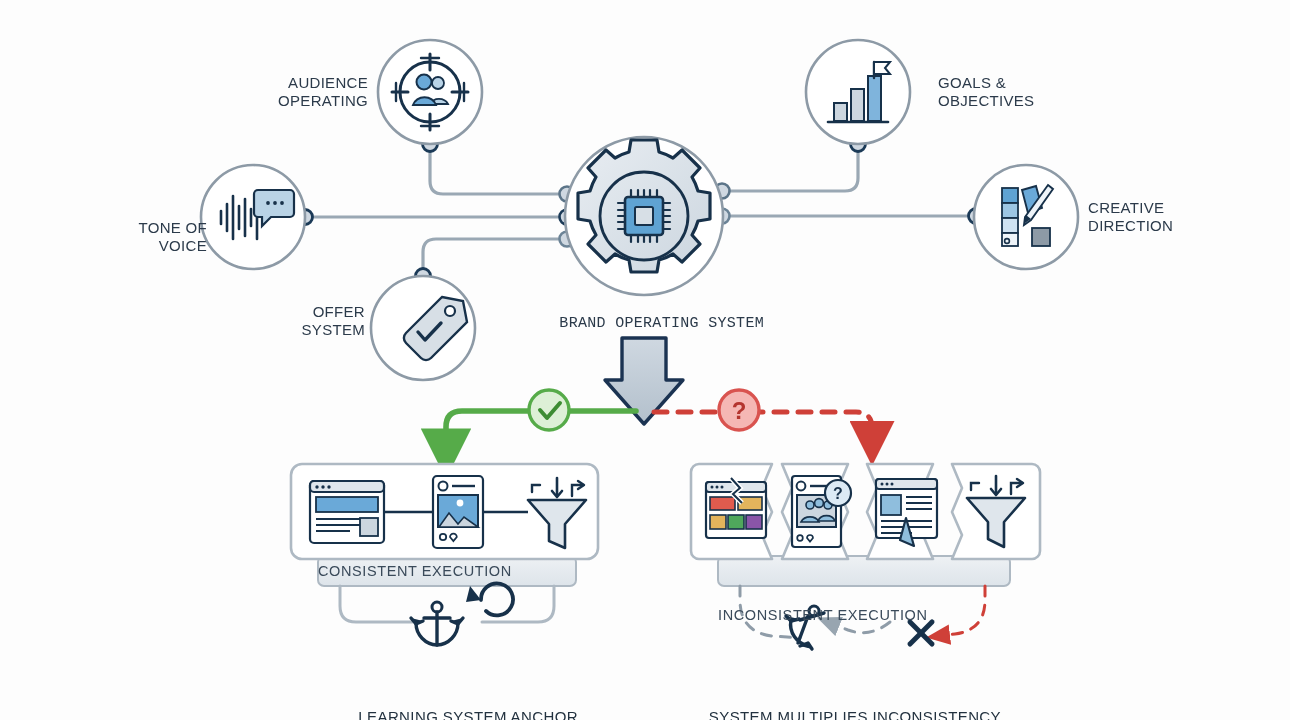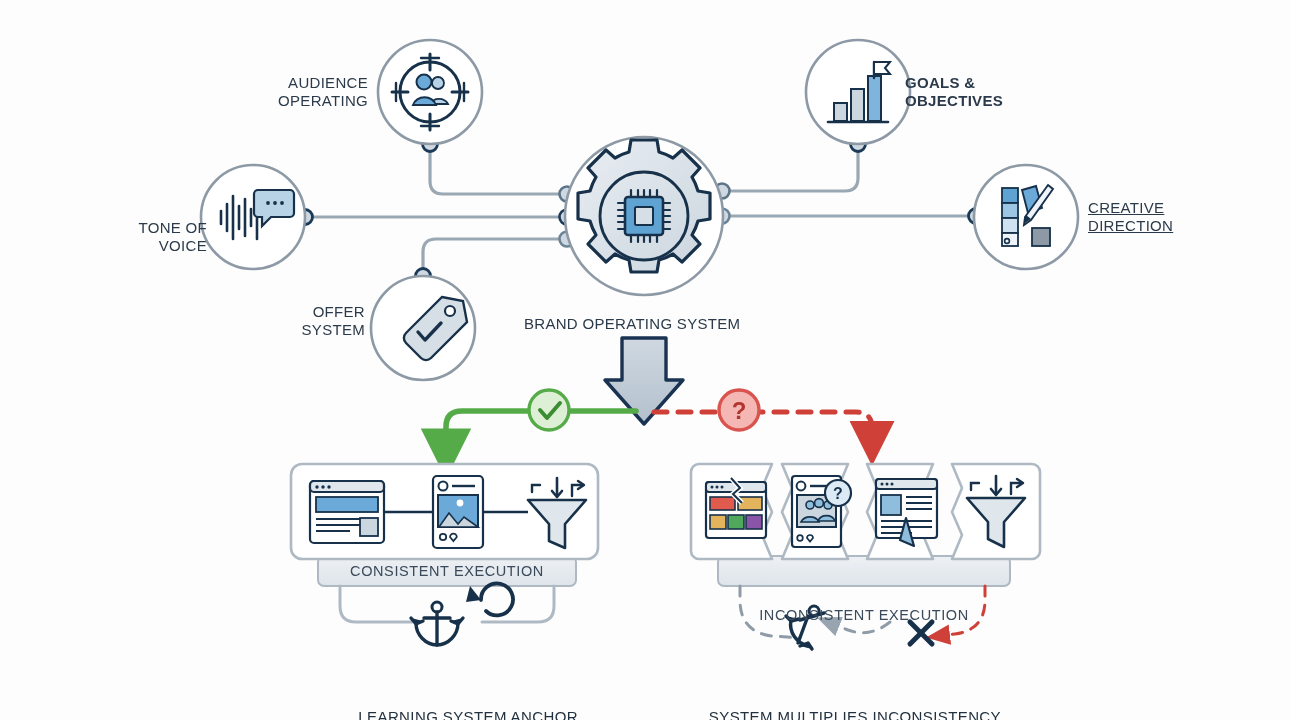--- a/index.html
+++ b/index.html
@@ -20,27 +20,27 @@
     position: absolute;
     color: #2b3a4a;
     font-size: 15px;
     letter-spacing: 0.3px;
     line-height: 18px;
     white-space: pre-line;
     pointer-events: none;
   }
   .lbl.r { text-align: right; }
   .lbl.l { text-align: left; }
-  .lbl.c { text-align: left; }
+  .lbl.c { text-align: right; font-family: Liberation Mono, monospace; }
   .panel-cap {
     position: absolute;
     color: #3a4a5a;
     font-size: 14.5px;
     letter-spacing: 0.6px;
-    text-align: center;
+    text-align: left;
   }
   .outcome {
     position: absolute;
     color: #22313f;
     font-size: 15px;
     letter-spacing: 0.4px;
     text-align: right;
     margin-top: 40px;
   }
 </style>
@@ -379,27 +379,27 @@
       <g>
         <line x1="910" y1="622" x2="932" y2="644" stroke="#17314a" stroke-width="5" stroke-linecap="round"></line>
         <line x1="932" y1="622" x2="910" y2="644" stroke="#17314a" stroke-width="5" stroke-linecap="round"></line>
       </g>
     </g>
   </svg>
 
   <div class="lbl r" style="left:180px; top:74px; width:188px;">AUDIENCE
 OPERATING</div>
 
-  <div class="lbl l" style="left:905px; top:74px; width:200px;font-weight:bold;">GOALS &amp;
+  <div class="lbl l" style="left:938px; top:74px; width:200px;">GOALS &amp;
 OBJECTIVES</div>
 
   <div class="lbl r" style="left:32px; top:199px; width:175px;margin-top:20px;">TONE OF
 VOICE</div>
 
-  <div class="lbl l" style="left:1088px; top:199px; width:190px;text-decoration:underline;">CREATIVE
+  <div class="lbl l" style="left:1088px; top:199px; width:190px;">CREATIVE
 DIRECTION</div>
 
   <div class="lbl r" style="left:200px; top:303px; width:165px;">OFFER
 SYSTEM</div>
 
   <div class="lbl c" style="left:524px; top:315px; width:240px;">BRAND OPERATING SYSTEM</div>
 
   <div class="panel-cap" style="left:318px; top:563px; width:258px;">CONSISTENT EXECUTION</div>
 
   <div class="panel-cap" style="left:718px; top:563px; width:292px;margin-top:44px;">INCONSISTENT EXECUTION</div>

